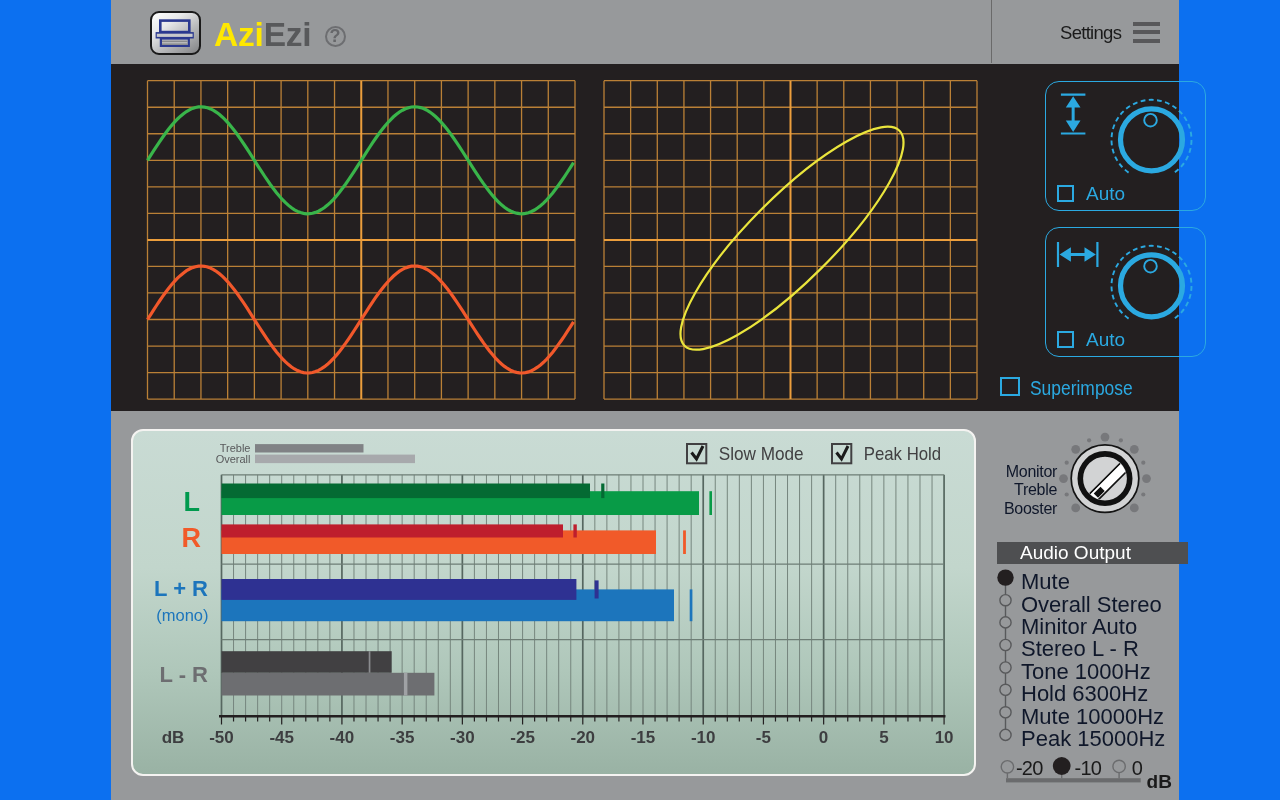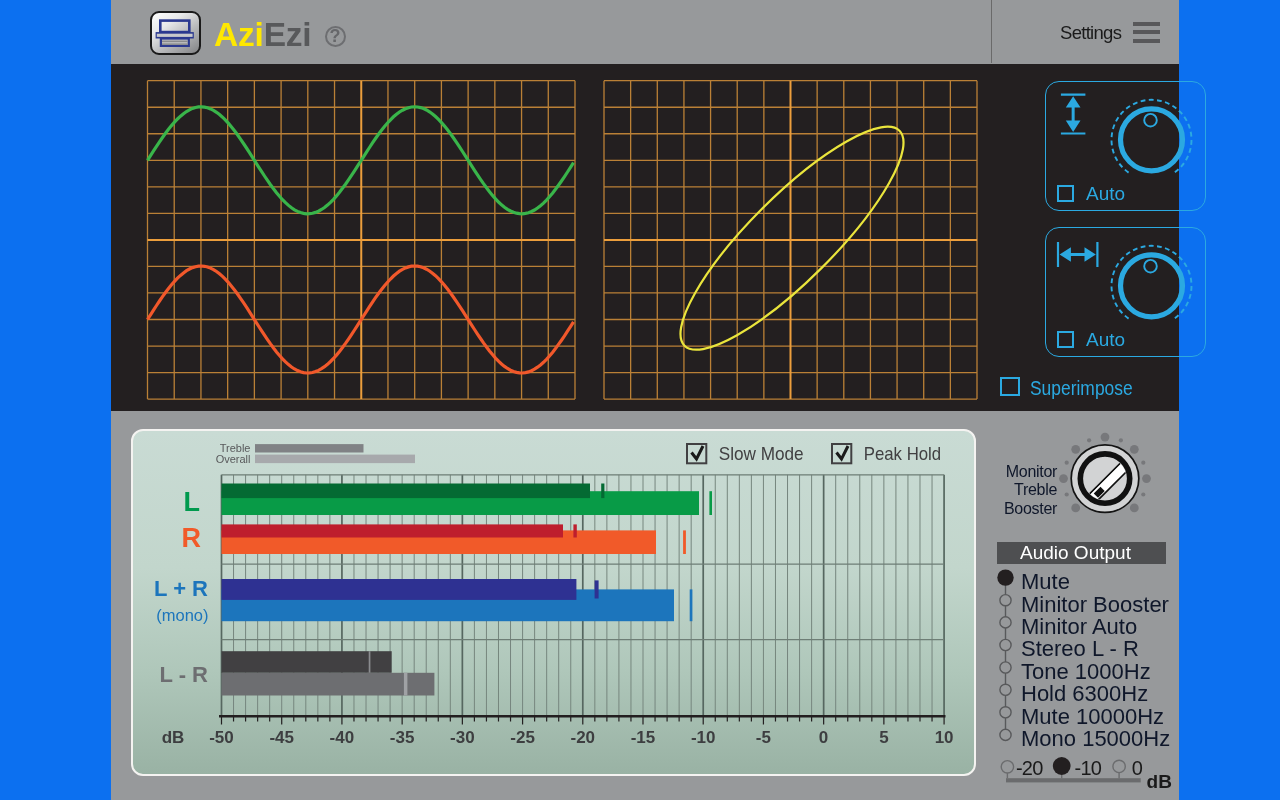--- a/index.html
+++ b/index.html
@@ -12,21 +12,21 @@
 #settings { position:absolute; left:949px; top:21.5px; font-size:18.5px; color:#1A1A1A; letter-spacing:-0.7px; }
 .hb { position:absolute; left:1021.7px; width:27.2px; height:4.2px; background:#58585A; }
 #scope { position:absolute; left:0; top:64px; width:1068px; height:347px; background:#231F20; }
 .kbox { position:absolute; left:889px; width:161px; height:130px; border:1.5px solid #2BA9E1; border-radius:14px;margin-left:45px; }
 .auto { position:absolute; left:11px; top:103px; width:17px; height:17px; border:2px solid #2BA9E1; }
 .autolbl { position:absolute; left:40px; top:101px; font-size:19px; color:#2BA9E1; }
 #superbox { position:absolute; left:889px; top:313px; width:19.5px; height:19px; border:2px solid #2BA9E1; }
 #superlbl { position:absolute; left:919px; top:312px; font-size:20.5px; color:#2BA9E1; transform:scaleX(0.85); transform-origin:0 0; }
 #meter { position:absolute; left:20px; top:429px; width:845px; height:347px; border:2px solid #F4F3F1; border-radius:12px; background:linear-gradient(180deg,#C9DBD4 0%,#C2D6CC 40%,#AFC7BA 70%,#99B2A4 100%); }
 #mon { position:absolute; left:893px; top:463px; font-size:16px; line-height:18.4px; color:#0f172a; letter-spacing:-0.3px;text-align:right; }
-#aohdr { position:absolute; left:886px; top:541.9px; width:169px; height:22px; background:#4E4F51; color:#FFFFFF; font-size:19px; padding-left:23px; line-height:21px; }
+#aohdr { position:absolute; left:886px; top:541.9px; width:191px; height:22px; background:#4E4F51; color:#FFFFFF; font-size:19px; padding-left:23px; line-height:21px; }
 .rrow { position:absolute; left:910px; font-size:22px; color:#0f172a; }
 .num { position:absolute; font-size:20px; color:#1A1A1A; top:757px; letter-spacing:-0.8px; }
 #dbbl { position:absolute; left:1035.6px; top:771px; font-size:19px; font-weight:bold; color:#1A1A1A; }
 svg { position:absolute; left:0; top:0; }
 </style></head><body>
 <div id="plugin">
   <div id="header">
     <div id="logo">
       <svg width="47" height="40" viewBox="0 0 47 40">
         <rect x="8.3" y="7.6" width="29" height="11.5" fill="none" stroke="#2B3990" stroke-width="2.6"></rect>
@@ -186,24 +186,24 @@
     <path d="M1007.4 773V778.2M1061.7 774.9V778.2M1119.1 772.6V778.2" stroke="#6B6C6E" stroke-width="1.4" fill="none"></path>
     <g stroke="#6B6C6E" stroke-width="1.4" fill="#97999B">
       <circle cx="1007.4" cy="766.8" r="6.2"></circle>
       <circle cx="1119.1" cy="766.4" r="6.2"></circle>
     </g>
     <circle cx="1061.7" cy="766" r="8.9" fill="#231F20"></circle>
   </svg>
   <div id="mon">Monitor<br>Treble<br>Booster</div>
   <div id="aohdr">Audio Output</div>
   <div class="rrow" style="top:569px">Mute</div>
-  <div class="rrow" style="top:591.5px">Minitor Booster</div>
+  <div class="rrow" style="top:591.5px">Overall Stereo</div>
   <div class="rrow" style="top:613.8px">Minitor Auto</div>
   <div class="rrow" style="top:636.4px">Stereo L - R</div>
   <div class="rrow" style="top:659px">Tone 1000Hz</div>
   <div class="rrow" style="top:681.2px">Hold 6300Hz</div>
   <div class="rrow" style="top:703.7px">Mute 10000Hz</div>
-  <div class="rrow" style="top:726.3px">Mono 15000Hz</div>
+  <div class="rrow" style="top:726.3px">Peak 15000Hz</div>
   <div class="num" style="left:905px">-20</div>
   <div class="num" style="left:963.6px">-10</div>
   <div class="num" style="left:1020.7px">0</div>
   <div id="dbbl">dB</div>
 </div>
 
 </body></html>

